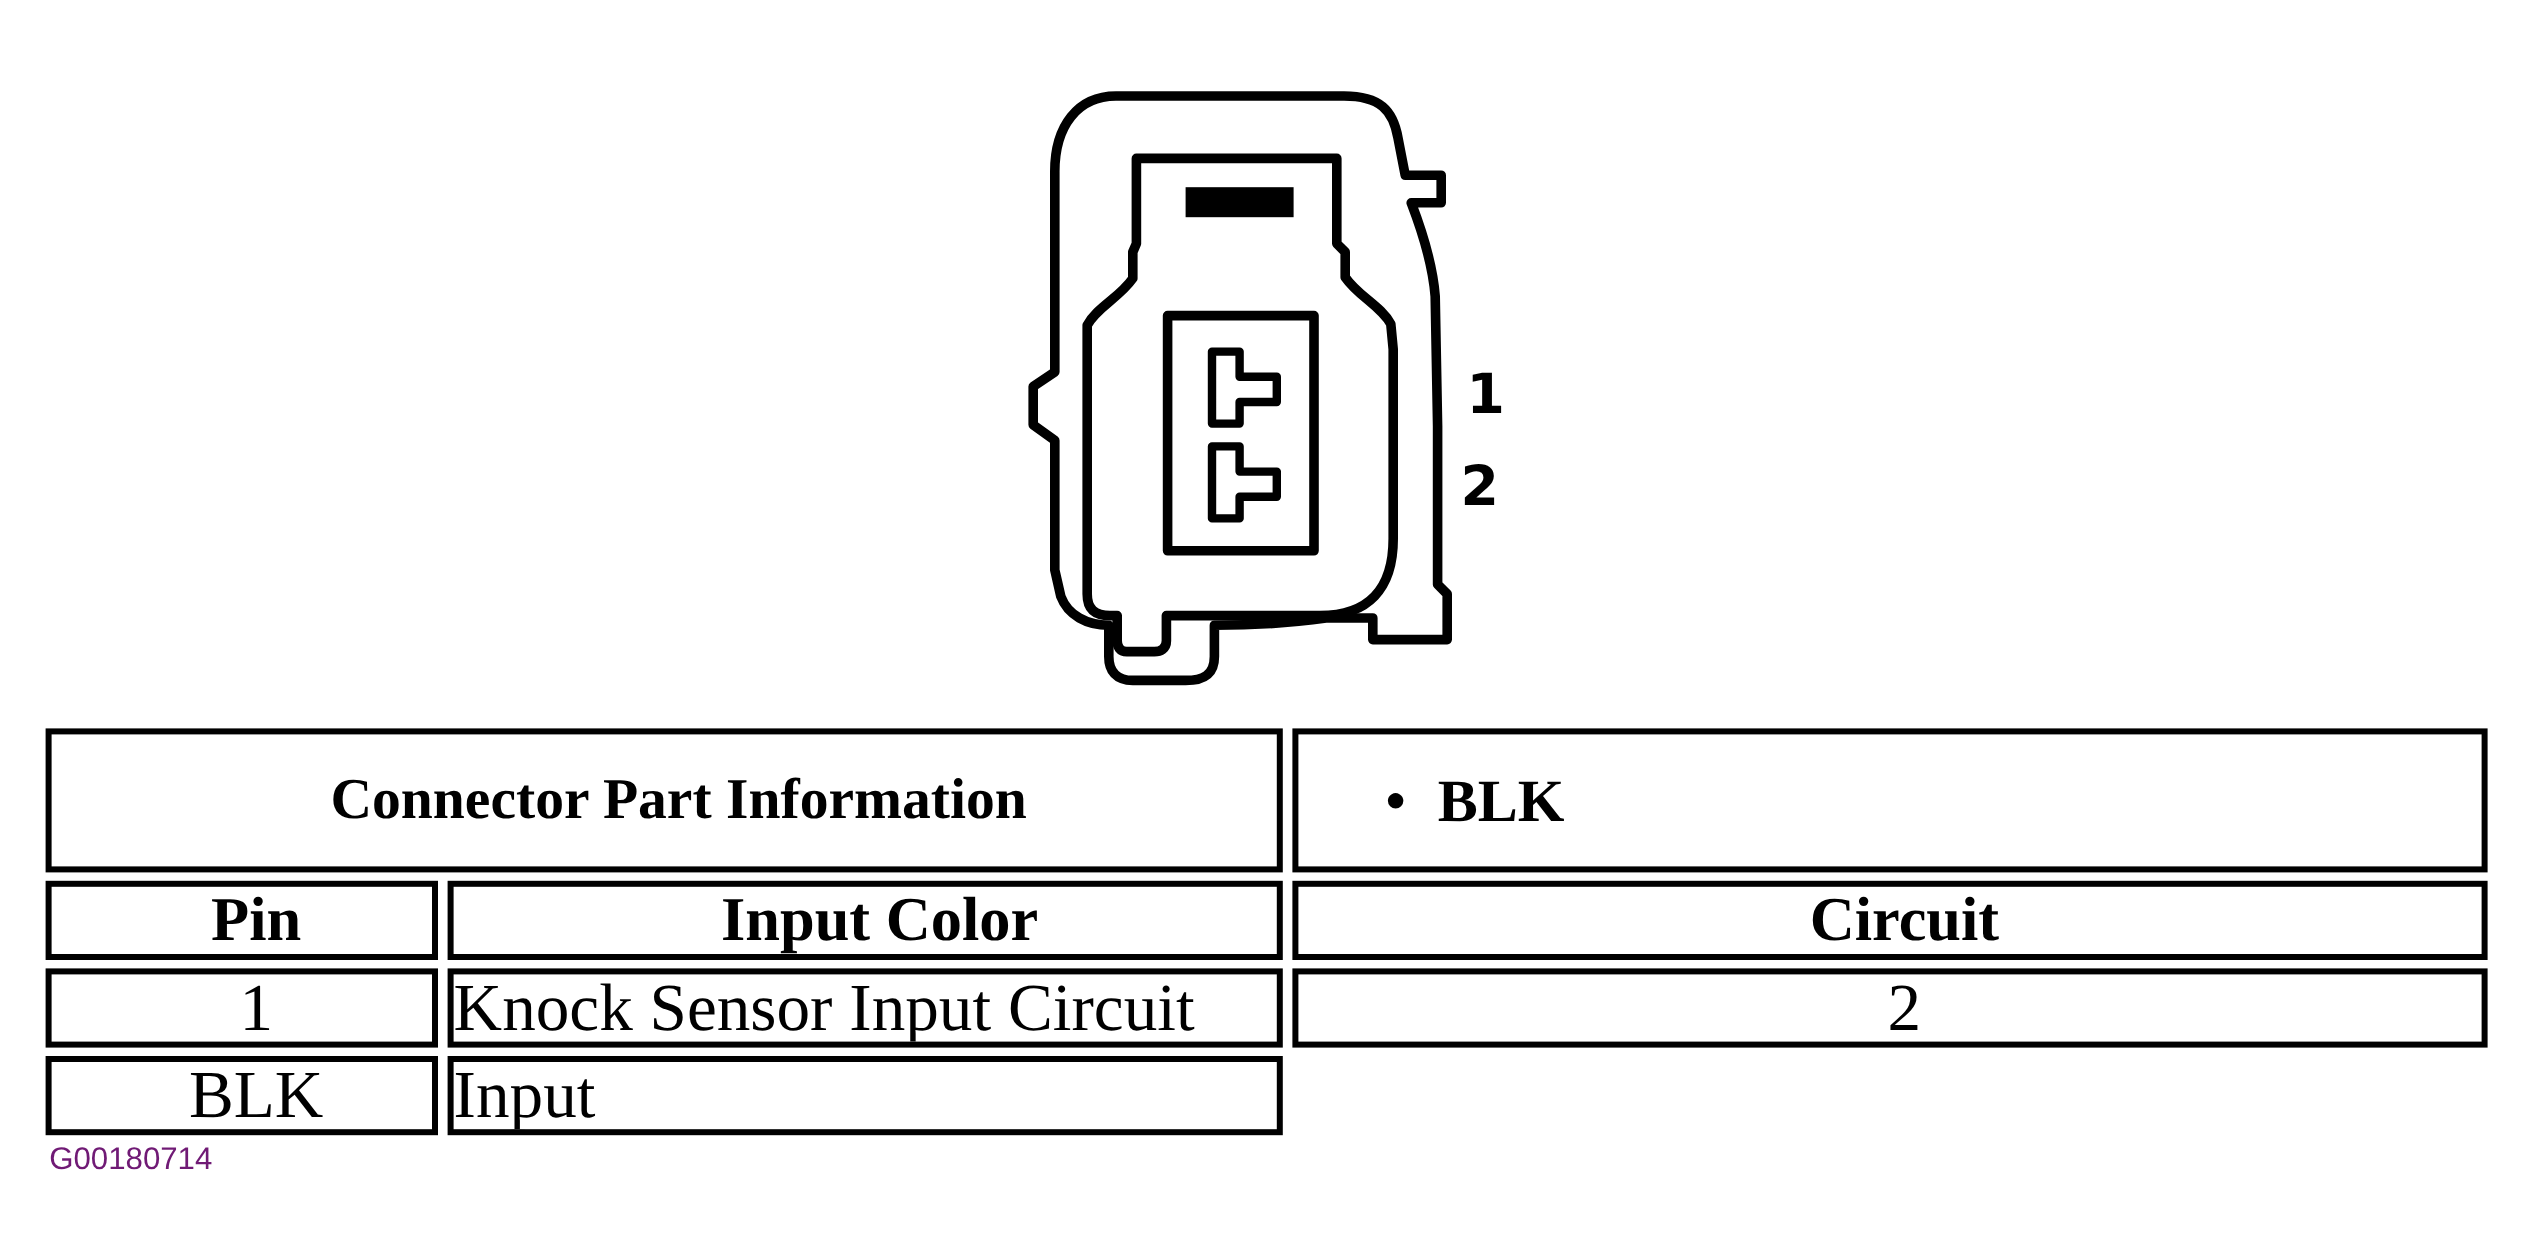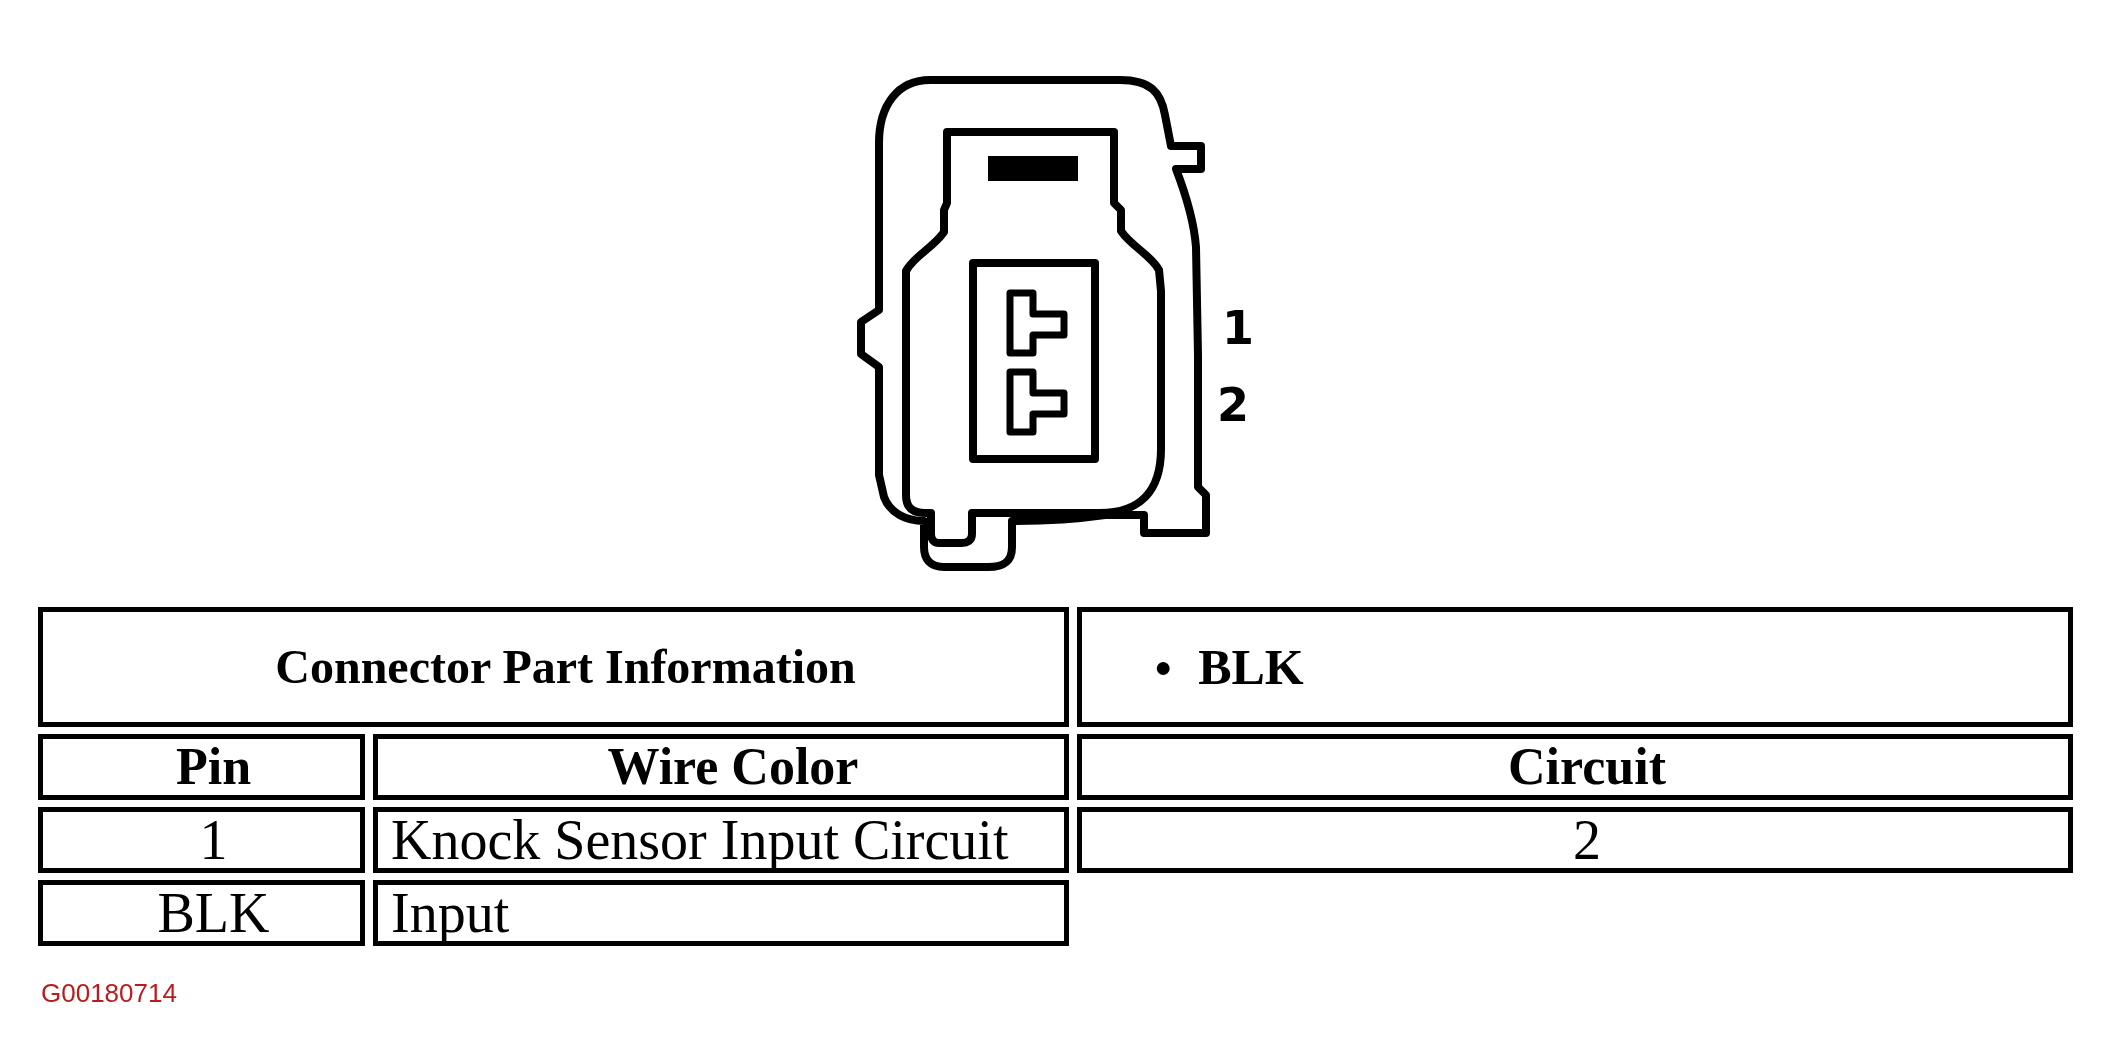--- a/index.html
+++ b/index.html
@@ -22,29 +22,29 @@
     box-sizing:border-box;
     border:5px solid #000;
     background:#fff;
     display:flex;align-items:center;justify-content:center;
     line-height:1;white-space:nowrap;overflow:hidden;padding-left:24px;
   }
   .span2{grid-column:1 / 3;}
   .title{font-size:48px;font-weight:bold;}
   .colhead{font-size:52px;font-weight:bold;text-align:right;}
   .data{font-size:56px;}
-  .left-align{justify-content:flex-start;padding-left:13px;}
+  .left-align{justify-content:flex-start;padding-left:0;}
   .blk-cell{justify-content:flex-start;padding-left:72px;}
   .blk-cell .bullet{font-size:30px;line-height:1;margin-right:26px;}
   .blk-cell .blk-text{font-size:50px;font-weight:bold;}
 
   .figure-id{
     position:absolute;left:41px;top:950px;
     font-family:"Liberation Sans",sans-serif;
-    font-size:26px;color:#b91c1c;margin-top:28px;
+    font-size:26px;color:#701a75;
   }
 </style>
 </head>
 <body>
 
 <div class="stage">
 
   <svg class="connector-svg" viewBox="0 0 450 530" fill="none" stroke="#000" stroke-linejoin="round" stroke-linecap="round">
 
     <path stroke-width="8" fill="#ffffff" d="M 80 25
@@ -113,21 +113,21 @@
   <div class="tbl">
 
     <div class="cell span2 title">Connector Part Information</div>
 
     <div class="cell blk-cell">
       <span class="bullet">●</span>
       <span class="blk-text">BLK</span>
     </div>
 
     <div class="cell colhead">Pin</div>
-    <div class="cell colhead">Wire Color</div>
+    <div class="cell colhead">Input Color</div>
     <div class="cell colhead">Circuit</div>
 
     <div class="cell data">1</div>
     <div class="cell data left-align">Knock Sensor Input Circuit</div>
 
     <div class="cell data">2</div>
     <div class="cell data">BLK</div>
     <div class="cell data left-align">Input</div>
   </div>
 

